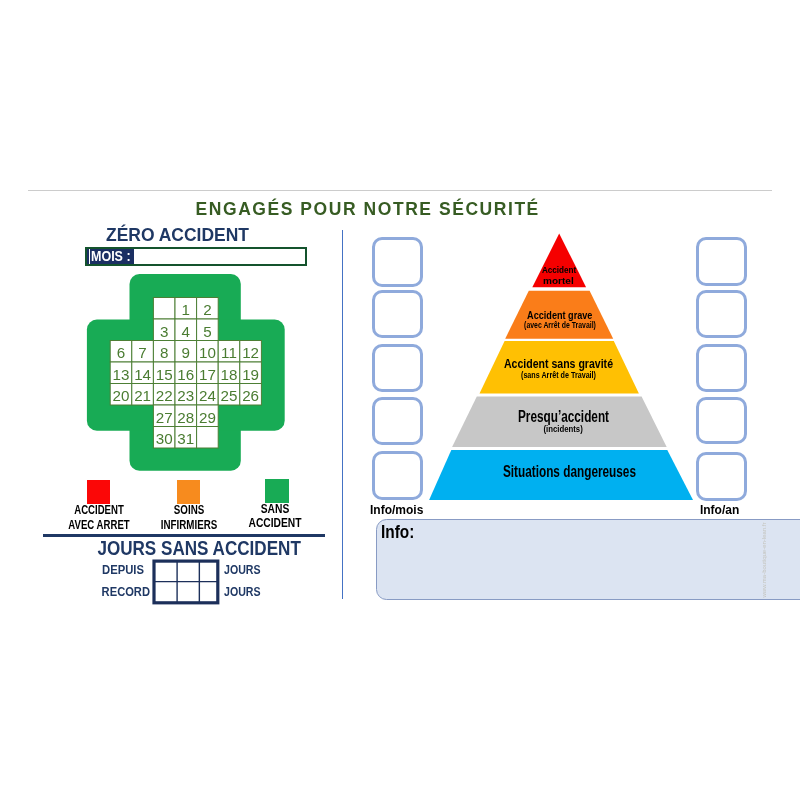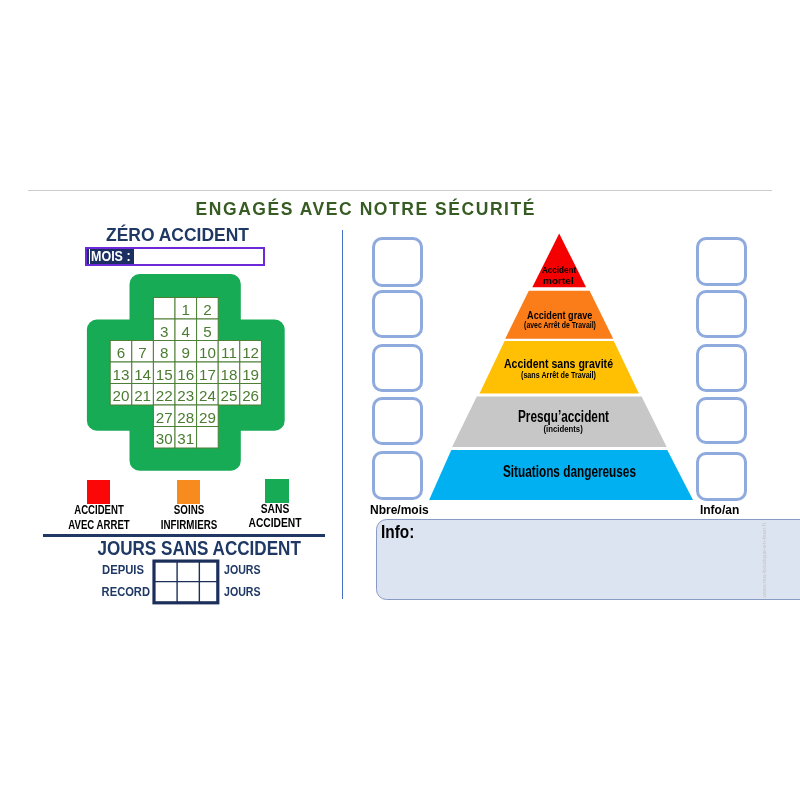--- a/index.html
+++ b/index.html
@@ -5,25 +5,25 @@
   html,body{margin:0;padding:0;}
   body{width:800px;height:800px;background:#ffffff;font-family:"Liberation Sans",sans-serif;position:relative;overflow:hidden;}
   .abs{position:absolute;}
   .navy{color:#1f3864;}
 </style>
 </head>
 <body>
 
 <div class="abs" style="left:28px;top:189.7px;width:744px;height:1.3px;background:#cccccc;"></div>
 
-<div class="abs" style="left:195.6px;top:200.6px;font-size:17.5px;line-height:1;font-weight:bold;color:#375c23;letter-spacing:1.55px;white-space:nowrap;">ENGAGÉS AVEC NOTRE SÉCURITÉ</div>
+<div class="abs" style="left:195.6px;top:200.6px;font-size:17.5px;line-height:1;font-weight:bold;color:#375c23;letter-spacing:1.55px;white-space:nowrap;">ENGAGÉS POUR NOTRE SÉCURITÉ</div>
 
 <div class="abs navy" style="left:105.6px;top:225.8px;font-size:18px;line-height:1;font-weight:bold;white-space:nowrap;transform:scaleX(0.97);transform-origin:left center;">ZÉRO ACCIDENT</div>
 
-<div class="abs" style="left:84.7px;top:246.5px;width:180px;height:19.7px;border:2px solid #6d28d9;background:#ffffff;box-sizing:border-box;">
+<div class="abs" style="left:84.7px;top:246.5px;width:222px;height:19.7px;border:2px solid #14532d;background:#ffffff;box-sizing:border-box;">
   <div class="abs" style="left:0;top:0;width:47.7px;height:15.7px;background:#1b2f63;"></div>
   <div class="abs" style="left:1.9px;top:0;width:1px;height:15.7px;background:#ffffff;"></div>
   <div class="abs" style="left:4.8px;top:0.9px;font-size:14.8px;line-height:1;font-weight:bold;color:#ffffff;white-space:nowrap;transform:scaleX(0.845);transform-origin:left center;">MOIS :</div>
 </div>
 
 <svg class="abs" style="left:80px;top:265px;" width="215" height="215" viewBox="0 0 215 215">
   <rect x="49.5" y="9" width="111.3" height="196.7" rx="10" fill="#18ab55"></rect>
   <rect x="6.9" y="54.5" width="197.8" height="111.3" rx="10" fill="#18ab55"></rect>
   <g fill="#ffffff" stroke="#4d7f35" stroke-width="1">
     <rect x="73.4" y="32.5" width="21.6" height="21.5"></rect>
@@ -124,21 +124,21 @@
 <div class="abs" style="left:371.5px;top:343.5px;width:51.5px;height:48.8px;border:3.2px solid #8faadc;border-radius:10px;box-sizing:border-box;"></div>
 <div class="abs" style="left:371.5px;top:396.8px;width:51.5px;height:48.2px;border:3.2px solid #8faadc;border-radius:10px;box-sizing:border-box;"></div>
 <div class="abs" style="left:371.5px;top:451px;width:51.5px;height:49.3px;border:3.2px solid #8faadc;border-radius:10px;box-sizing:border-box;"></div>
 
 <div class="abs" style="left:695.5px;top:236.5px;width:51.5px;height:49.5px;border:3.2px solid #8faadc;border-radius:10px;box-sizing:border-box;"></div>
 <div class="abs" style="left:695.5px;top:290px;width:51.5px;height:48.3px;border:3.2px solid #8faadc;border-radius:10px;box-sizing:border-box;"></div>
 <div class="abs" style="left:695.5px;top:343.5px;width:51.5px;height:48.8px;border:3.2px solid #8faadc;border-radius:10px;box-sizing:border-box;"></div>
 <div class="abs" style="left:695.5px;top:396.8px;width:51.5px;height:47.2px;border:3.2px solid #8faadc;border-radius:10px;box-sizing:border-box;"></div>
 <div class="abs" style="left:695.5px;top:451.5px;width:51.5px;height:49px;border:3.2px solid #8faadc;border-radius:10px;box-sizing:border-box;"></div>
 
-<div class="abs" style="left:370px;top:504.4px;font-size:12px;line-height:1;font-weight:bold;color:#000;">Nbre/mois</div>
+<div class="abs" style="left:370px;top:504.4px;font-size:12px;line-height:1;font-weight:bold;color:#000;">Info/mois</div>
 <div class="abs" style="left:699.9px;top:504.4px;font-size:12px;line-height:1;font-weight:bold;color:#000;">Info/an</div>
 
 <svg class="abs" style="left:425px;top:228px;" width="280" height="280" viewBox="0 0 280 280">
   <g>
     <polygon points="134.2,5.4 161.1,59.3 107.3,59.3" fill="#f50000"></polygon>
     <polygon points="103.8,62.7 164.6,62.7 188.2,110.8 80.2,110.8" fill="#fa7d19"></polygon>
     <polygon points="79.6,112.9 188.8,112.9 213.9,165.5 54.5,165.5" fill="#ffc003"></polygon>
     <polygon points="51.8,168.5 216.6,168.5 241.7,219.1 27.1,219.1" fill="#c7c7c7"></polygon>
     <polygon points="26.3,222 242.3,222 268,271.9 4.1,271.9" fill="#00b0f0"></polygon>
   </g>

